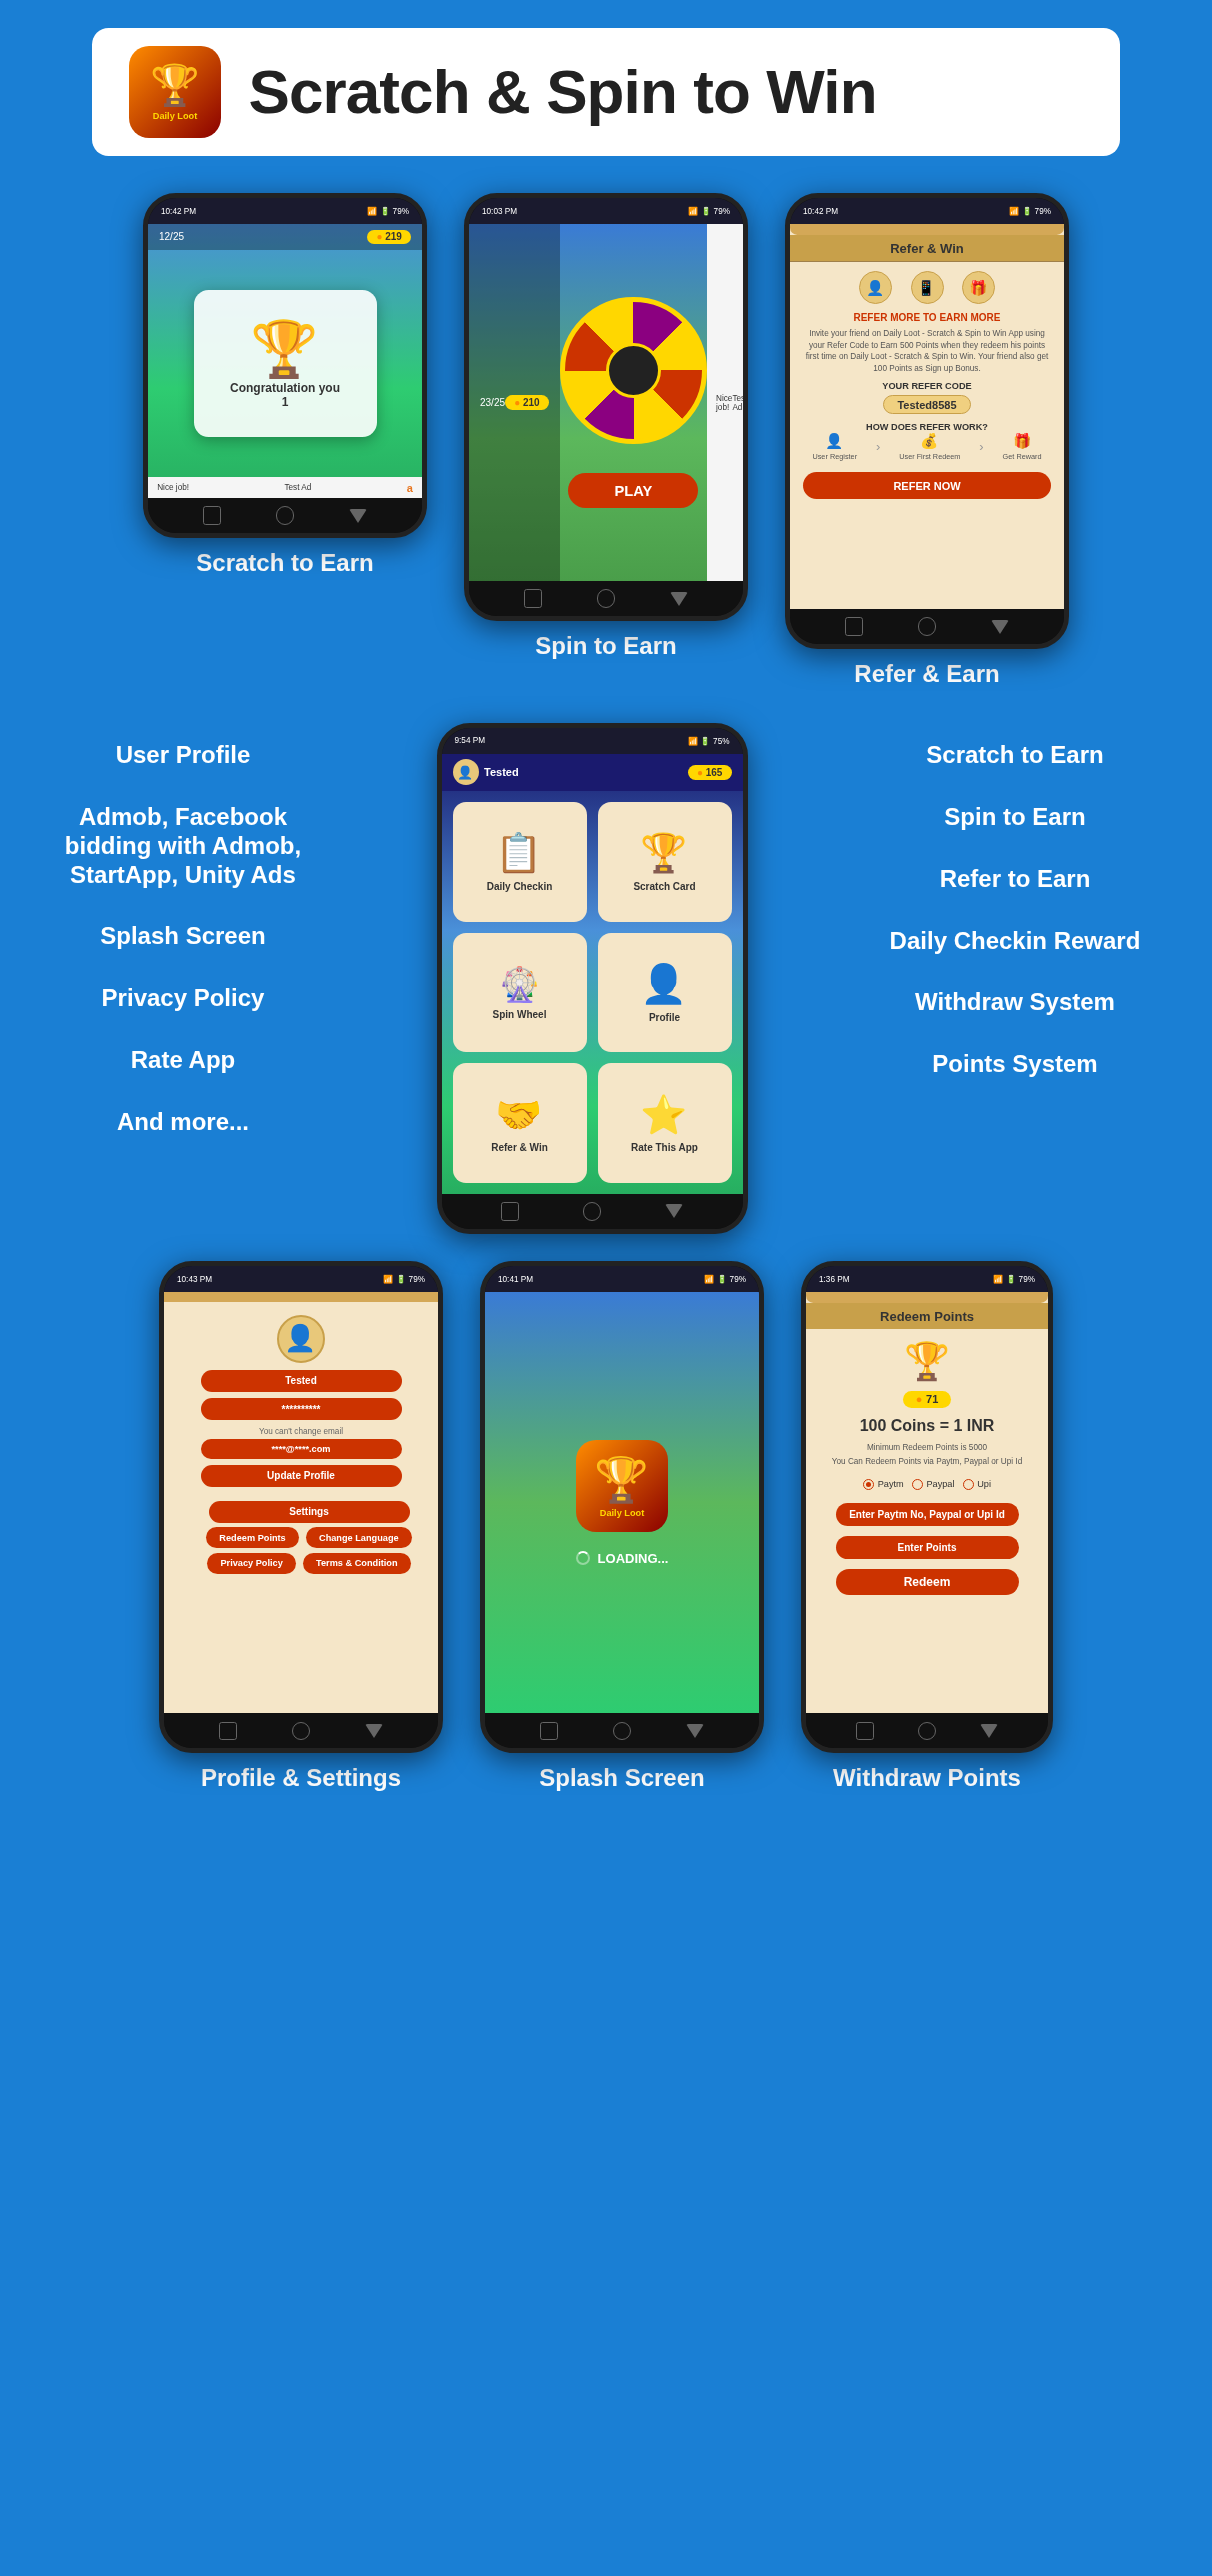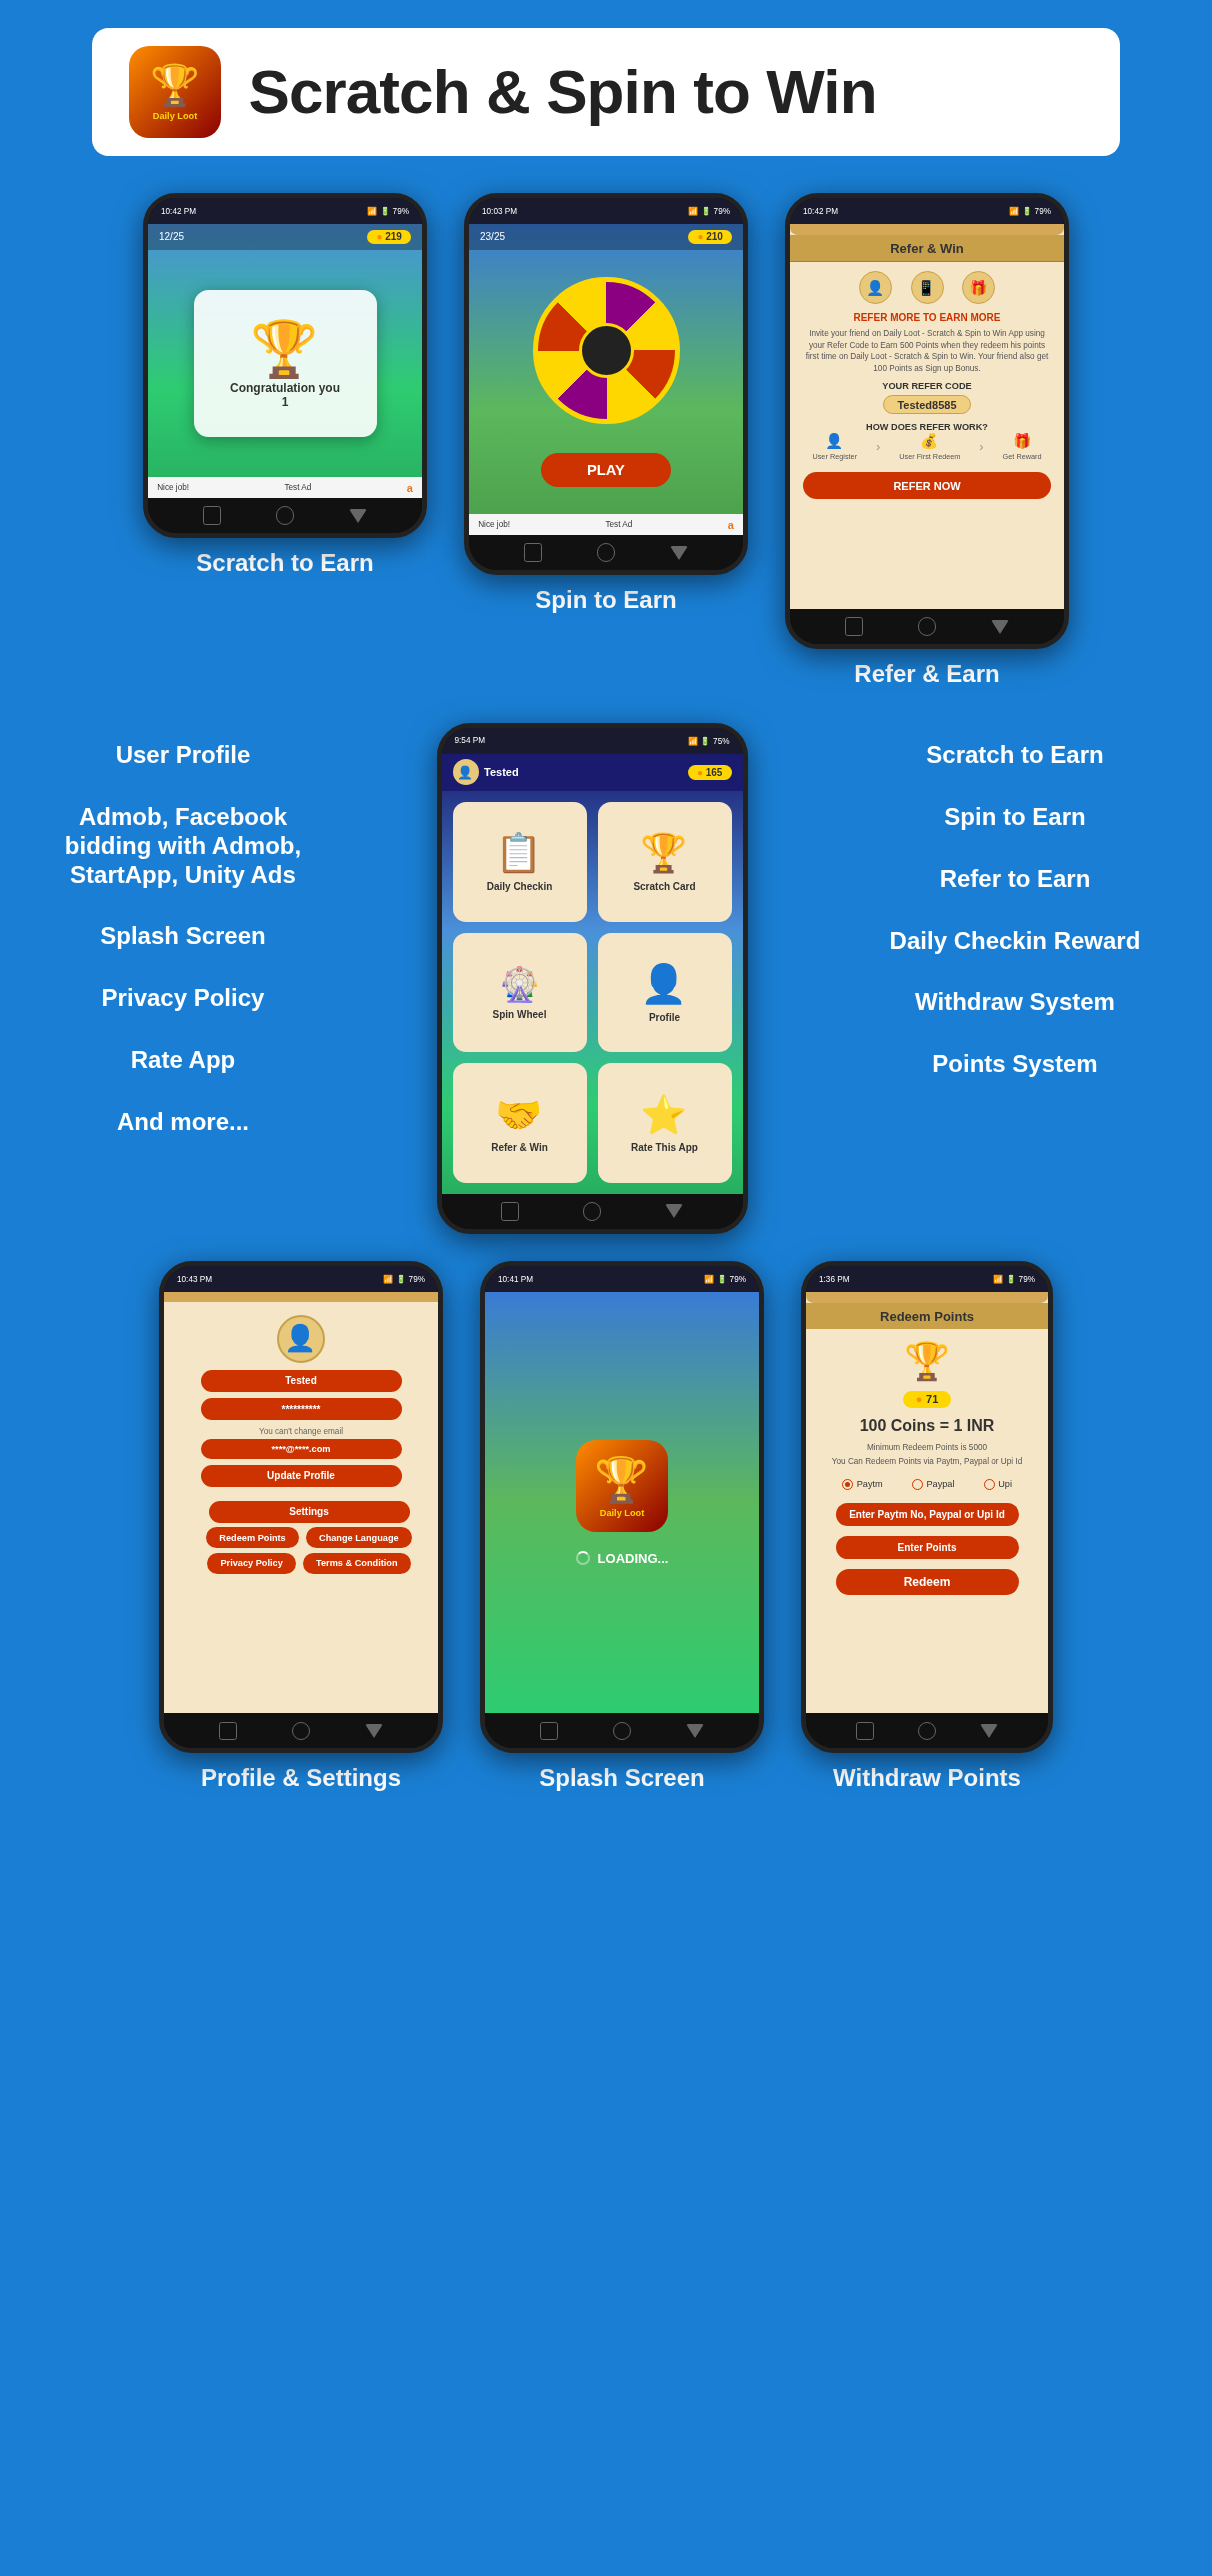--- a/index.html
+++ b/index.html
@@ -163,24 +163,23 @@
       display: flex;
       align-items: center;
       justify-content: space-between;
       font-size: 8.2px;
       color: #333;
     }
 
     
     .spin-screen {
       background: linear-gradient(180deg, #3a7bd5 0%, #5cb85c 60%, #4a9e4a 100%);
-      height: 311px;
+      height: 357px;
       position: relative;
       display: flex;
-      flex-direction: column;
       justify-content: space-between;
     }
     .spin-wheel-container {
       display: flex;
       align-items: center;
       justify-content: center;
       flex: 1;
       flex-direction: column;
       gap: 29px;
     }
@@ -640,21 +639,21 @@
       text-align: center;
       margin: 3.7px 0 1.8px 0;
     }
     .withdraw-sub-text {
       font-size: 8.2px;
       color: #555;
       text-align: center;
     }
     .withdraw-options {
       display: flex;
-      gap: 29px;
+      gap: 8px;
       align-items: center;
       margin: 7.3px 0;
     }
     .radio-option {
       display: flex;
       align-items: center;
       gap: 3.7px;
       font-size: 9.2px;
       color: #333;
     }

